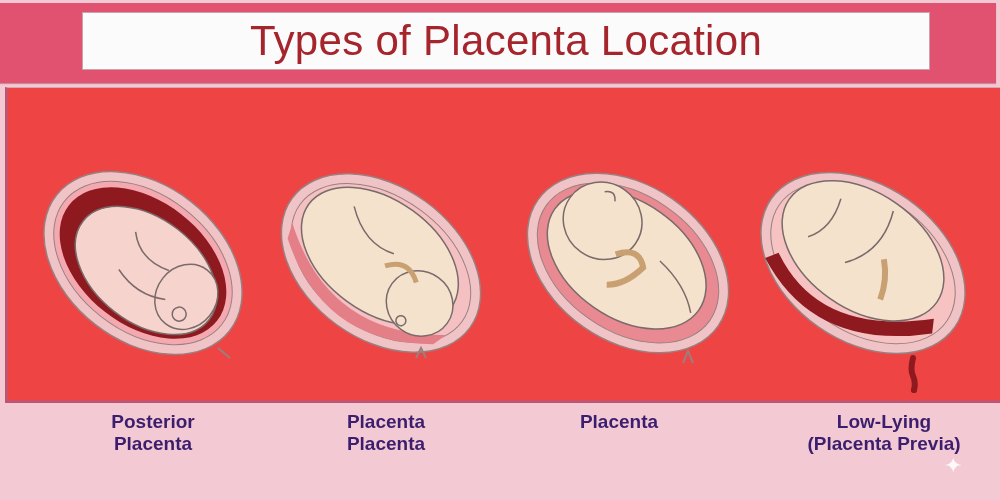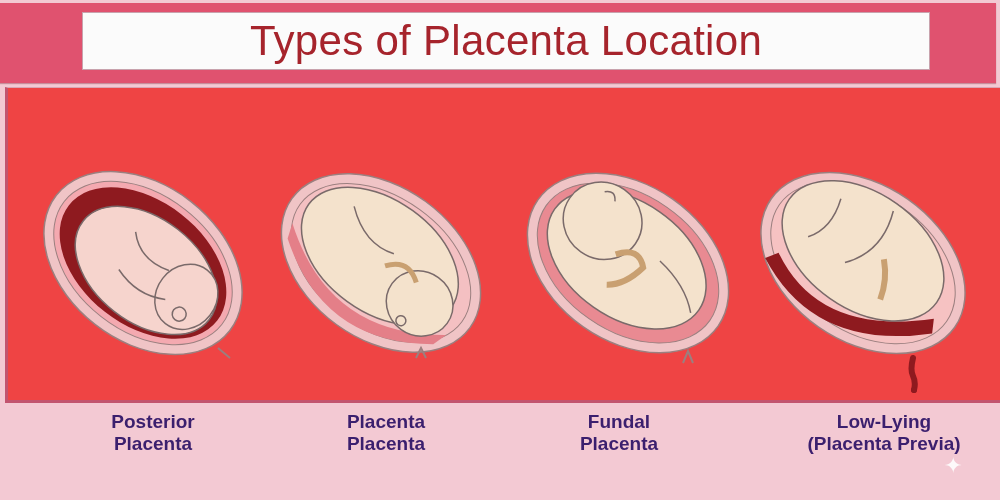--- a/index.html
+++ b/index.html
@@ -123,21 +123,20 @@
 
   <div class="caption" style="left:25px;">
     <span>Posterior</span>
     <span>Placenta</span>
   </div>
   <div class="caption" style="left:258px;">
     <span>Placenta</span>
     <span>Placenta</span>
   </div>
   <div class="caption" style="left:491px;">
-    <span>Fundal</span>
     <span>Placenta</span>
   </div>
   <div class="caption" style="left:756px;">
     <span>Low-Lying</span>
     <span>(Placenta Previa)</span>
   </div>
 </div>
 
 <div class="sparkle">✦</div>
 

